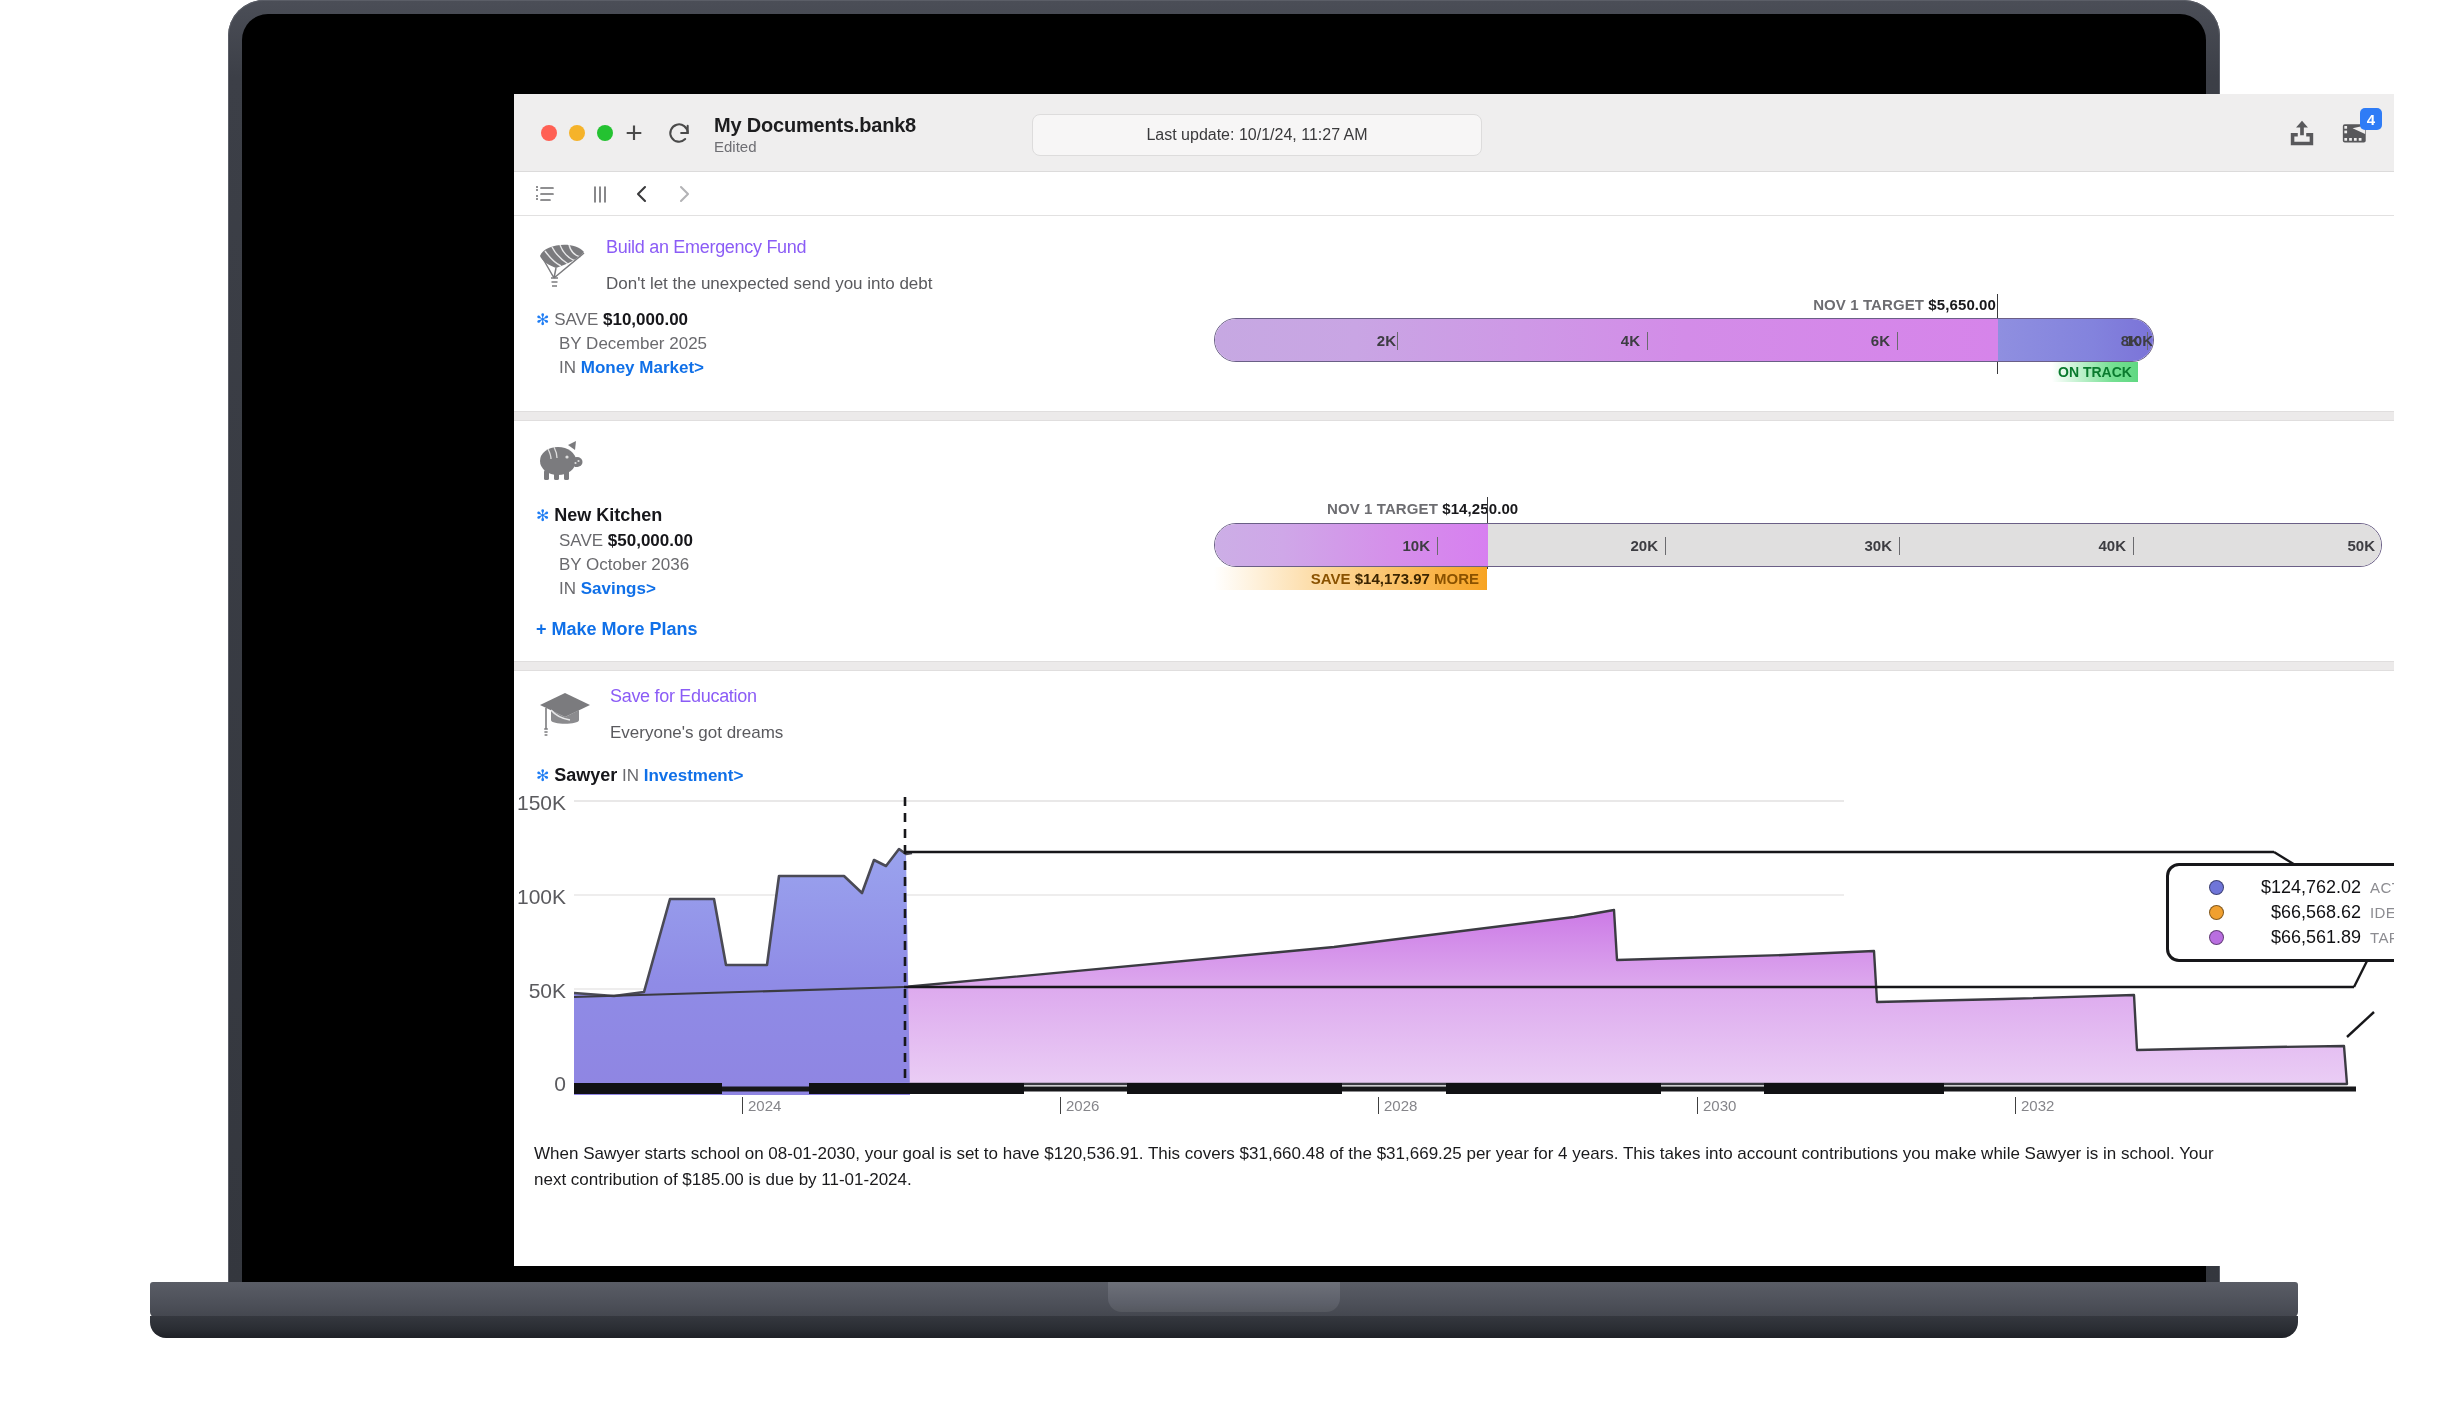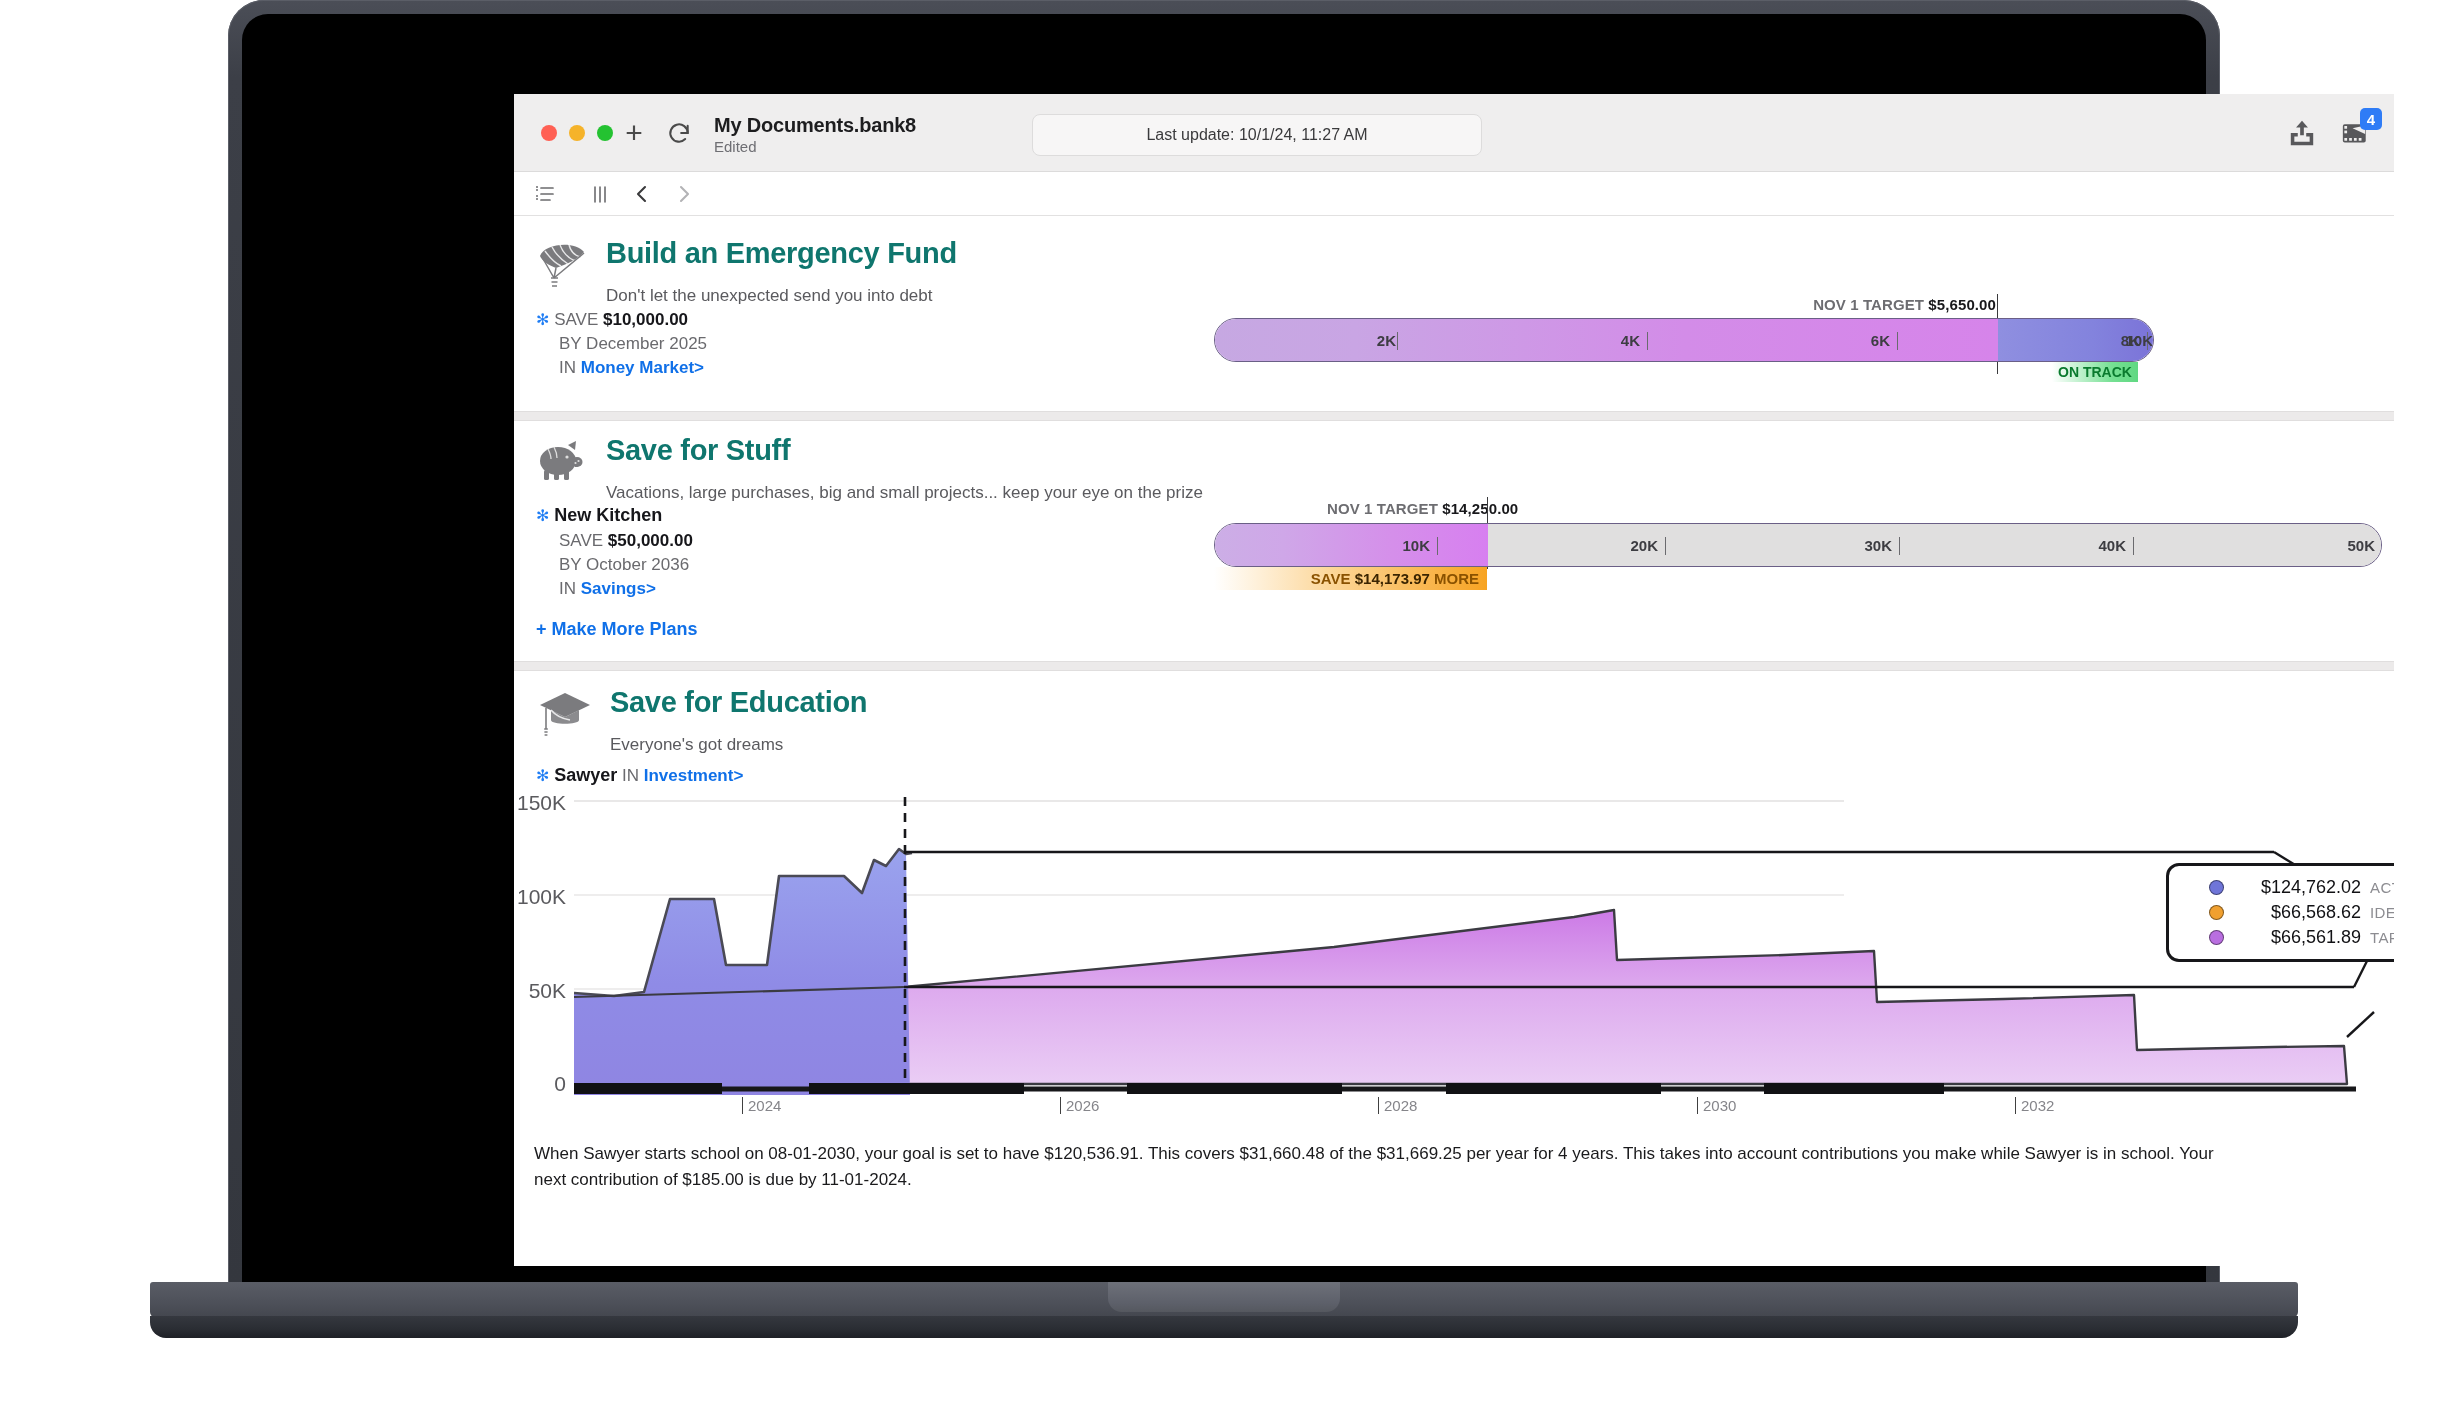--- a/index.html
+++ b/index.html
@@ -96,21 +96,21 @@
   .t2icon.faint { color: #b3b3b6; }
 
   
   .section { position: absolute; left: 0; width: 1880px; background: #fff; }
   .sec-div {
     position: absolute; left: 0; width: 1880px; height: 10px; background: #eceaea;
     border-top: 1px solid #e0dede; border-bottom: 1px solid #e0dede;
   }
   .goal-head { position: absolute; display: flex; align-items: flex-start; gap: 16px; }
   .goal-ico { width: 56px; height: 52px; color: #6b6b6e; flex: none; }
-  .goal-title { font-size: 29px; font-weight: bold; color: #0f766e; letter-spacing: -0.3px; line-height: 1.1; }
+  .goal-title { font-size: 18px; font-weight: normal; color: #8b5cf6; letter-spacing: -0.3px; line-height: 1.1; }
   .goal-sub { font-size: 17px; color: #5a5a5e; margin-top: 16px; }
 
   .goal-meta { position: absolute; font-size: 17px; color: #4a4a4e; line-height: 1.42; }
   .gear { color: #1f7df4; font-size: 16px; }
   .meta-strong { font-weight: bold; color: #16161a; }
   .meta-link { color: #1070e8; font-weight: bold; }
   .meta-plain { color: #6a6a6e; }
   .meta-name { font-weight: bold; color: #16161a; font-size: 18px; }
   .indent { padding-left: 23px; }
 
@@ -322,24 +322,20 @@
             <circle cx="44.5" cy="26" r="1.1" fill="#dedede"></circle>
             <circle cx="41.5" cy="28" r="1.1" fill="#dedede"></circle>
             <circle cx="33" cy="22" r="1.6" fill="#dedede"></circle>
             <rect x="10" y="35" width="5" height="10" rx="1.6" fill="#7b7b7e"></rect>
             <rect x="20" y="36" width="5" height="9" rx="1.6" fill="#7b7b7e"></rect>
             <rect x="30" y="35" width="5" height="10" rx="1.6" fill="#7b7b7e"></rect>
             <path d="M14 14 c2 4 3 7 3 10" stroke="#dedede" stroke-width="1.3"></path>
             <path d="M20 12 c2 4 3 8 3 11" stroke="#dedede" stroke-width="1.3"></path>
           </svg>
         </div>
-        <div>
-          <div class="goal-title">Save for Stuff</div>
-          <div class="goal-sub">Vacations, large purchases, big and small projects... keep your eye on the prize</div>
-        </div>
       </div>
 
       <div class="goal-meta" style="left:22px;top:82px;">
         <div>
           <span class="gear">✻</span>
           <span class="meta-name">New Kitchen</span>
         </div>
         <div class="indent">
           <span class="meta-plain">SAVE</span>
           <span class="meta-strong">$50,000.00</span>

